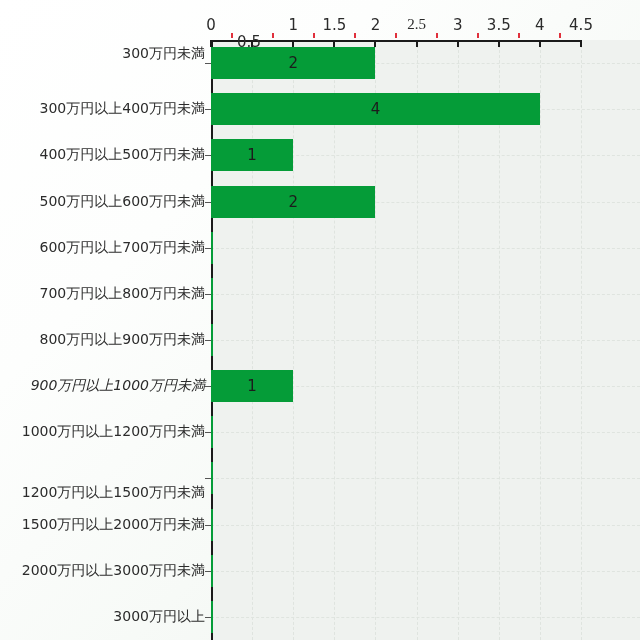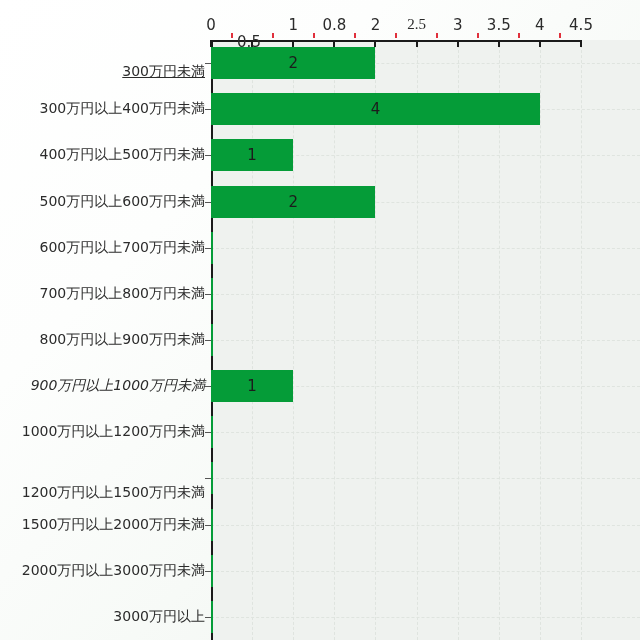--- a/index.html
+++ b/index.html
@@ -165,21 +165,21 @@
   <div id="y-axis-line"></div>
 
   <div id="xticks">
       <div class="xtick-major" style="left: 211px;"></div>
       <div class="xtick-label" style="left: 211px;">0</div>
       <div class="xtick-major" style="left: 252.111px;"></div>
       <div class="xtick-label" style="left: 249px; margin-top: 17px;">0.5</div>
       <div class="xtick-major" style="left: 293.222px;"></div>
       <div class="xtick-label" style="left: 293.222px;">1</div>
       <div class="xtick-major" style="left: 334.333px;"></div>
-      <div class="xtick-label" style="left: 334.333px;">0.8</div>
+      <div class="xtick-label" style="left: 334.333px;">1.5</div>
       <div class="xtick-major" style="left: 375.444px;"></div>
       <div class="xtick-label" style="left: 375.444px;">2</div>
       <div class="xtick-major" style="left: 416.556px;"></div>
       <div class="xtick-label" style="left: 416.556px; font-family: Liberation Serif, serif;">2.5</div>
       <div class="xtick-major" style="left: 457.667px;"></div>
       <div class="xtick-label" style="left: 457.667px;">3</div>
       <div class="xtick-major" style="left: 498.778px;"></div>
       <div class="xtick-label" style="left: 498.778px;">3.5</div>
       <div class="xtick-major" style="left: 539.889px;"></div>
       <div class="xtick-label" style="left: 539.889px;">4</div>
@@ -204,21 +204,21 @@
       <div class="ytick-mark" style="top: 293.846px;"></div>
       <div class="ytick-mark" style="top: 340px;"></div>
       <div class="ytick-mark" style="top: 386.154px;"></div>
       <div class="ytick-mark" style="top: 432.308px;"></div>
       <div class="ytick-mark" style="top: 478.462px;"></div>
       <div class="ytick-mark" style="top: 524.615px;"></div>
       <div class="ytick-mark" style="top: 570.769px;"></div>
       <div class="ytick-mark" style="top: 616.923px;"></div>
     </div>
   <div id="ylabels">
-      <div class="ytick-label" style="top: 72px; text-decoration: underline;">300万円未満</div>
+      <div class="ytick-label" style="top: 54px;">300万円未満</div>
       <div class="ytick-label" style="top: 109.231px;">300万円以上400万円未満</div>
       <div class="ytick-label" style="top: 155.385px;">400万円以上500万円未満</div>
       <div class="ytick-label" style="top: 201.538px;">500万円以上600万円未満</div>
       <div class="ytick-label" style="top: 247.692px;">600万円以上700万円未満</div>
       <div class="ytick-label" style="top: 293.846px;">700万円以上800万円未満</div>
       <div class="ytick-label" style="top: 340px;">800万円以上900万円未満</div>
       <div class="ytick-label" style="top: 386.154px; font-style: italic;">900万円以上1000万円未満</div>
       <div class="ytick-label" style="top: 432.308px;">1000万円以上1200万円未満</div>
       <div class="ytick-label" style="top: 478.462px; margin-top: 15px;">1200万円以上1500万円未満</div>
       <div class="ytick-label" style="top: 524.615px;">1500万円以上2000万円未満</div>

